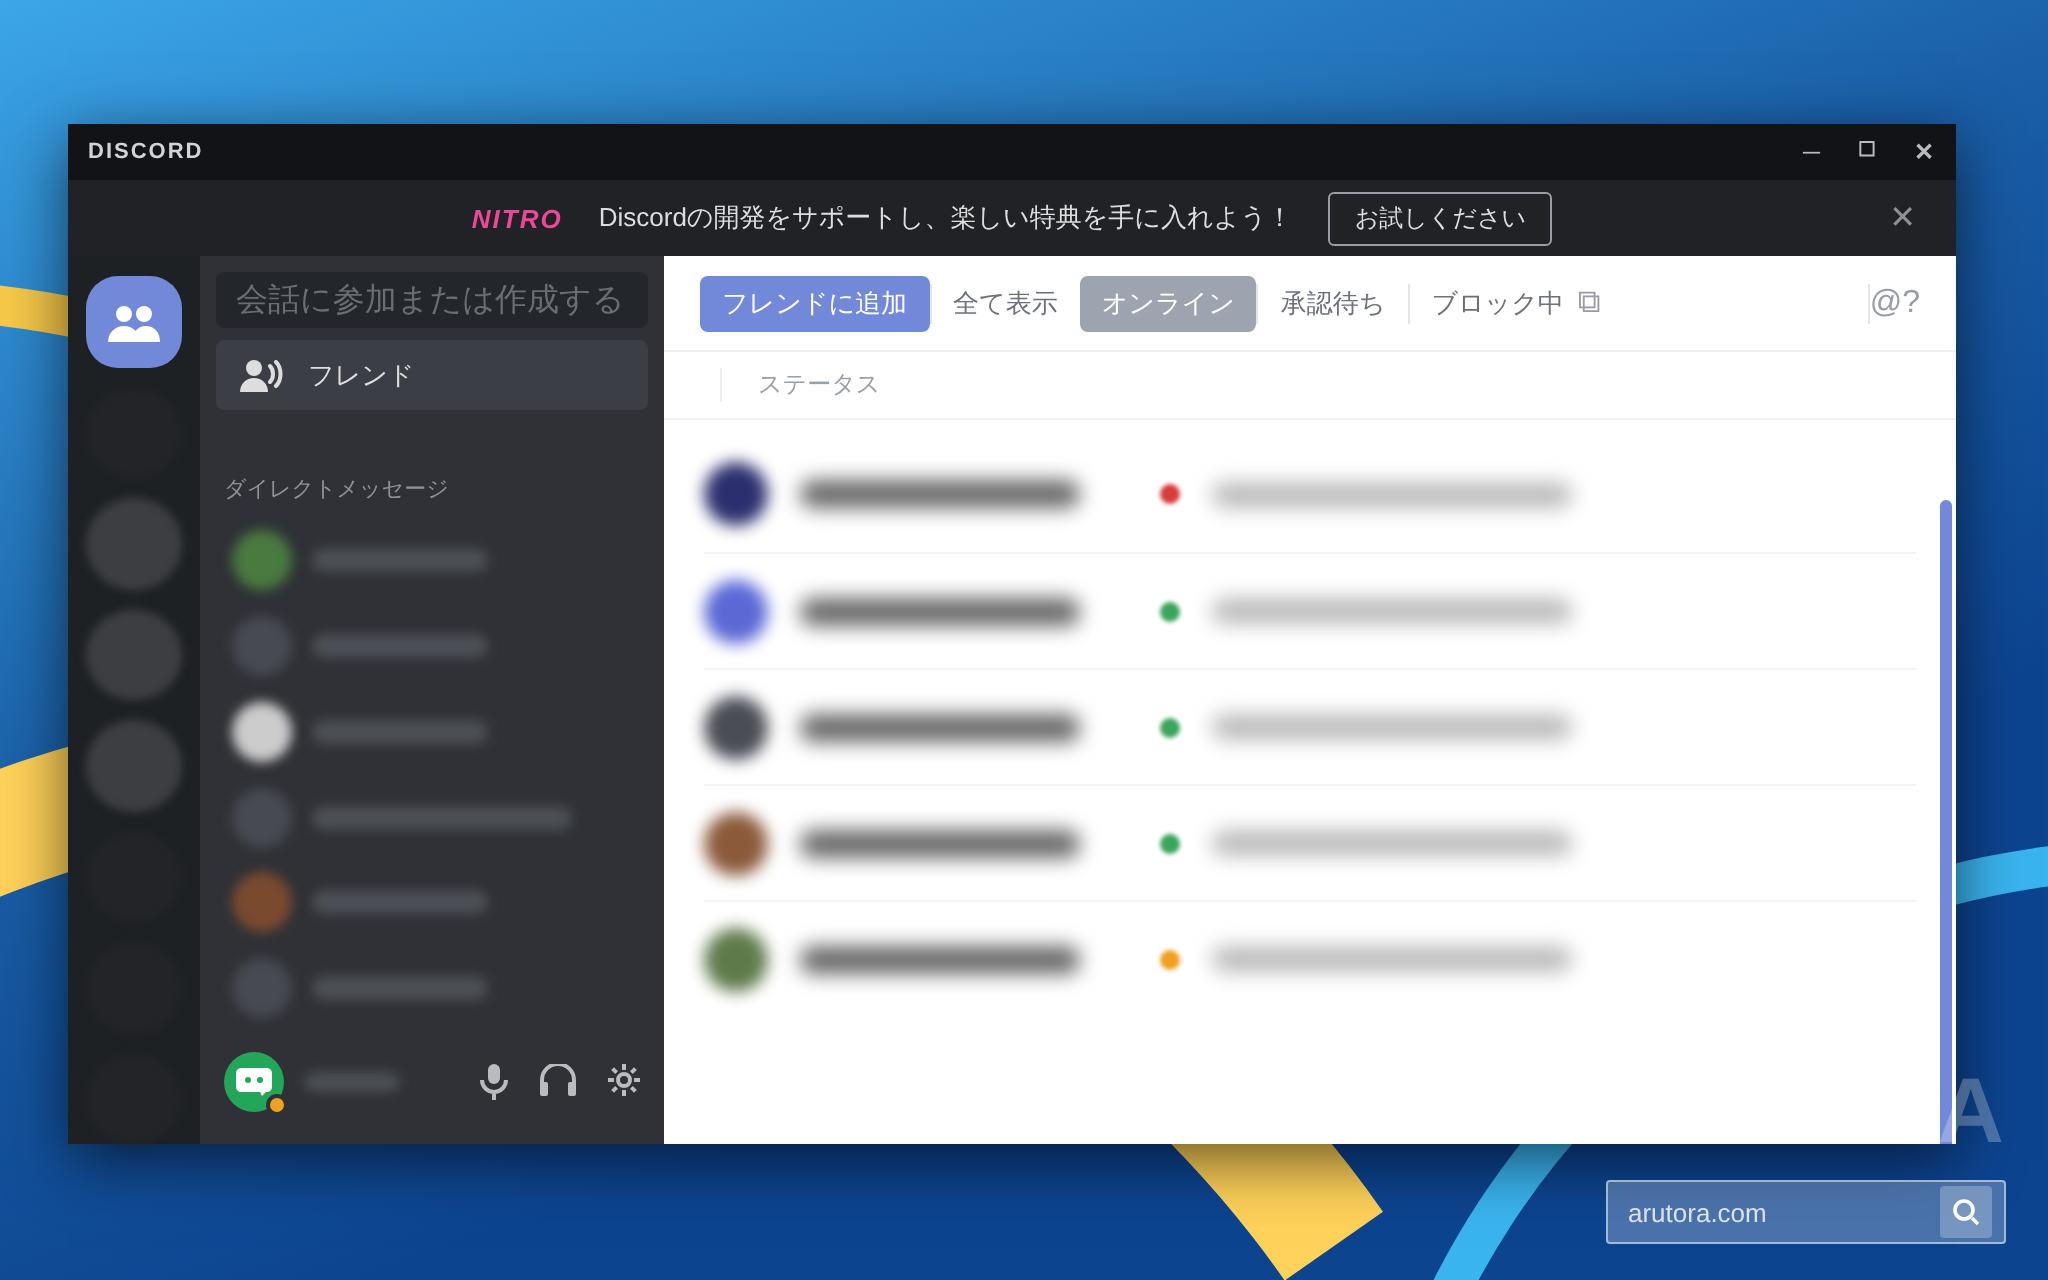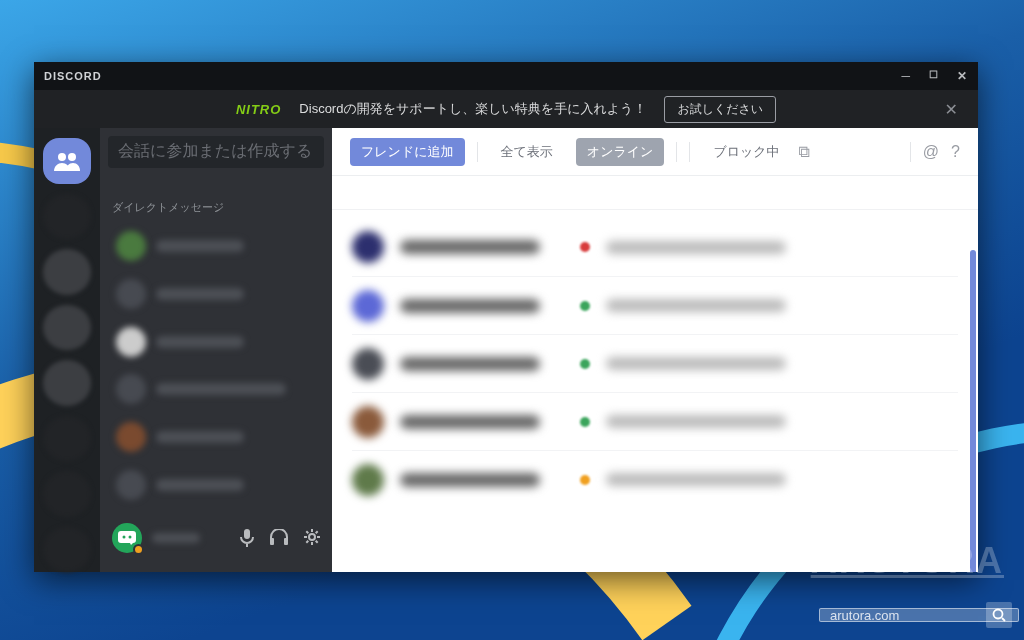--- a/index.html
+++ b/index.html
@@ -36,25 +36,25 @@
 .dm-item .name-blur { width:88px; height:12px; background:#4c4f55; border-radius:6px; filter:blur(3px); }
 .user-footer { margin-top:auto; height:52px; display:flex; align-items:center; gap:10px; padding:0 4px; }
 .user-footer .me { width:30px; height:30px; border-radius:50%; background:#23a55a; position:relative; display:flex; align-items:center; justify-content:center; }
 .user-footer .icons { margin-left:auto; display:flex; gap:16px; color:#b9bbbe; }
 .user-footer .icons span { cursor:pointer; }
 
 
 .main { flex:1; background:#fff; display:flex; flex-direction:column; position:relative; min-width:0; } 
 
 .notice-bar { height:38px; background:#202225; display:flex; align-items:center; justify-content:center; gap:18px; color:#dcddde; font-size:13px; flex:none; }
-.notice-bar .nitro { font-weight:900; font-style:italic; letter-spacing:1px; color:#84cc16; }
+.notice-bar .nitro { font-weight:900; font-style:italic; letter-spacing:1px; color:#ec4899; }
 .notice-bar .btn-outline { border:1px solid #9a9da4; padding:4px 12px; border-radius:3px; font-size:12px; cursor:pointer; }
 .notice-bar .close-x { margin-left:14px; color:#8c8f95; font-size:16px; cursor:pointer; }
 
-.tabs { height:48px; display:flex; align-items:center; gap:12px; padding:0 18px; font-size:13px; color:#6c7079; border-bottom:1px solid #eceef0; }
+.tabs { height:48px; display:flex; align-items:center; padding:0 18px; font-size:13px; color:#6c7079; border-bottom:1px solid #eceef0; }
 .tabs .pill { padding:5px 11px; border-radius:4px; cursor:pointer; }
 .tabs .pill.primary { background:#7289da; color:#fff; }
 .tabs .pill.muted { background:#9ea4af; color:#fff; }
 .tabs .sep { width:1px; height:20px; background:#e3e5e8; }
 .tabs .spacer { flex:1; }
 .tabs .rt-icon { color:#999ca3; font-size:16px; cursor:pointer; }
 
 .table-head { height:34px; display:flex; align-items:center; padding:0 20px 0 28px; color:#9aa0a8; font-size:12px; border-bottom:1px solid #f0f1f3; }
 .table-head .col-name { width:200px; }
 .table-head .col-status { flex:1; border-left:1px solid #eceef0; padding-left:18px; }
@@ -62,22 +62,22 @@
 .friend-list { flex:1; overflow:hidden; padding:8px 20px 0 20px; position:relative; }
 .friend-row { height:58px; display:flex; align-items:center; gap:16px; border-top:1px solid #f2f3f5; }
 .friend-row:first-child { border-top:none; }
 .friend-row .fav { width:32px; height:32px; border-radius:50%; background:#444; filter:blur(4px); }
 .friend-row .fname { width:140px; height:14px; background:#666; border-radius:7px; filter:blur(5px); }
 .friend-row .dot { width:10px; height:10px; border-radius:50%; margin-left:24px; filter:blur(1px); }
 .friend-row .ftext { width:180px; height:13px; background:#bbb; border-radius:7px; filter:blur(5px); }
 .scroll-thumb { position:absolute; right:2px; top:40px; width:6px; height:380px; background:#7289da; border-radius:3px; }
 
 
-.watermark { position:absolute; right:20px; bottom:58px; font-size:36px; font-weight:700; color:rgba(255,255,255,0.25); letter-spacing:2px; pointer-events:none;text-decoration:underline; }
-.browser-search { position:absolute; right:5px; bottom:18px; width:200px; height:14px; background:rgba(255,255,255,0.25); border:1px solid rgba(255,255,255,0.5); border-radius:2px; display:flex; align-items:center; padding:0 6px 0 10px; color:rgba(255,255,255,0.8); font-size:13px; }
+.watermark { position:absolute; right:20px; bottom:58px; font-size:46px; font-weight:700; color:rgba(255,255,255,0.25); letter-spacing:2px; pointer-events:none; }
+.browser-search { position:absolute; right:21px; bottom:18px; width:200px; height:32px; background:rgba(255,255,255,0.25); border:1px solid rgba(255,255,255,0.5); border-radius:2px; display:flex; align-items:center; padding:0 6px 0 10px; color:rgba(255,255,255,0.8); font-size:13px; }
 .browser-search .mag { margin-left:auto; width:26px; height:26px; background:rgba(255,255,255,0.25); border-radius:2px; display:flex; align-items:center; justify-content:center; }
 
 svg { display:block; }
 </style>
 </head>
 <body>
 
 <div class="bg-arc arc1"></div>
 <div class="bg-arc arc2"></div>
 <div class="bg-arc arc3"></div>
@@ -116,20 +116,28 @@
       <div class="server-dot lt"></div>
       <div class="server-dot lt"></div>
       <div class="server-dot"></div>
       <div class="server-dot"></div>
       <div class="server-dot"></div>
     </div>
 
     <div class="sidebar">
       <div class="search-box">
         <span>会話に参加または作成する</span>
+      </div>
+      <div class="friends-nav">
+        <svg width="22" height="16" viewBox="0 0 22 16">
+          <circle cx="7" cy="4" r="4" fill="#ddd"></circle>
+            <path d="M0 16c0-4 3-7 7-7s7 3 7 7z" fill="#ddd"></path>
+          <path d="M15 3c2 2 2 6 0 8M18 1c3 3 3 9 0 12" stroke="#ddd" stroke-width="2" fill="none" stroke-linecap="round"></path>
+        </svg>
+        <span>フレンド</span>
       </div>
       <div class="dm-header">ダイレクトメッセージ</div>
       <div class="dm-item">
           <div class="avatar" style="background:#4a7a3f"></div>
           <div class="name-blur"></div>
         </div>
       <div class="dm-item">
           <div class="avatar"></div>
           <div class="name-blur"></div>
         </div>
@@ -183,29 +191,31 @@
       </div>
     </div>
 
     <div class="main">
       <div class="tabs">
         <span class="pill primary">フレンドに追加</span>
         <span class="sep"></span>
         <span class="pill">全て表示</span>
         <span class="pill muted">オンライン</span>
         <span class="sep"></span>
+        <span class="pill">承認待ち</span>
         <span class="sep"></span>
         <span class="pill">ブロック中</span>
         <span class="rt-icon" style="margin-left:-4px">⧉</span>
         <span class="spacer"></span>
         <span class="sep"></span>
         <span class="rt-icon">@</span>
         <span class="rt-icon">?</span>
       </div>
       <div class="table-head">
+        <div class="col-status">ステータス</div>
       </div>
       <div class="friend-list" id="friend-list">
         <div class="friend-row">
             <div class="fav" style="background:#2c2f6e"></div>
             <div class="fname"></div>
             <div class="dot" style="background:#d83c3c"></div>
             <div class="ftext"></div>
           </div>
           <div class="friend-row">
             <div class="fav" style="background:#5c68d6"></div>

